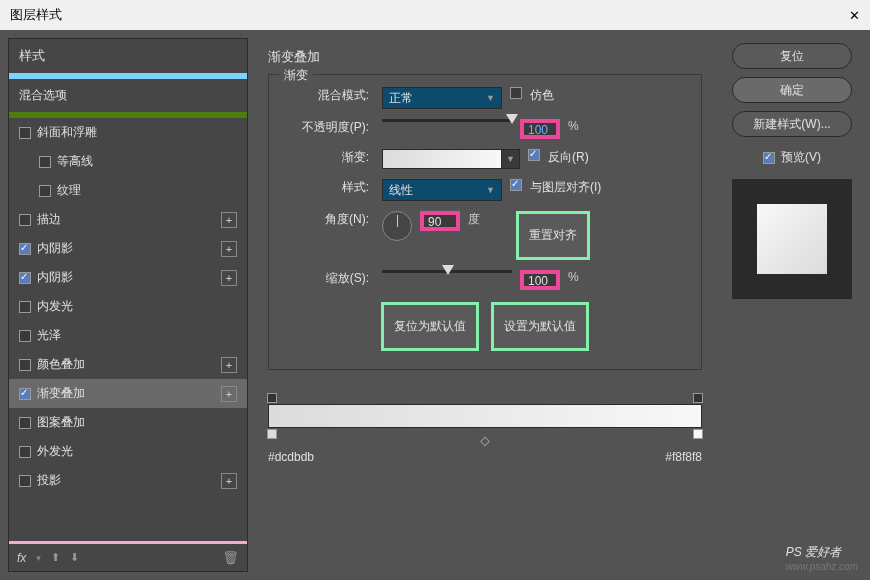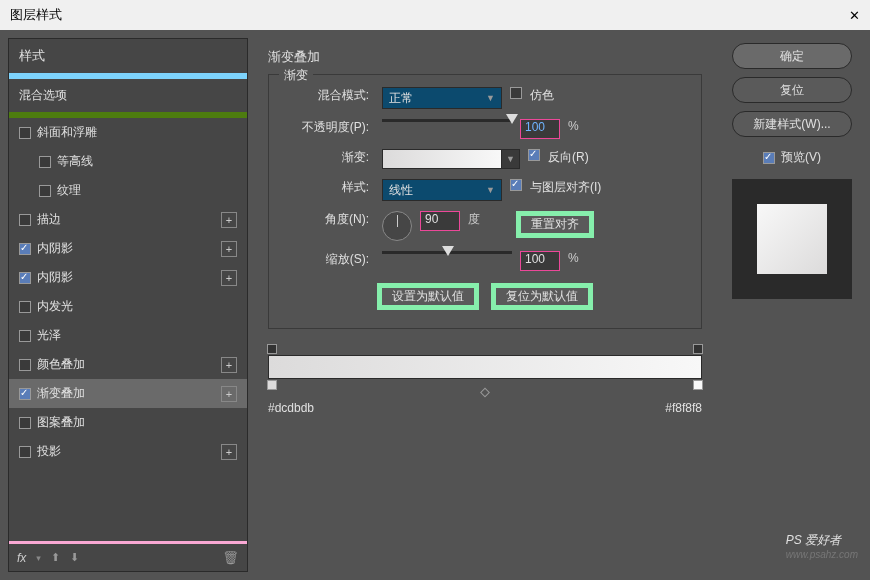--- a/index.html
+++ b/index.html
@@ -28,43 +28,43 @@
 .center-panel{flex:1;padding:10px 20px;position:relative}
 .section-title{font-size:13px;margin-bottom:8px}
 .fieldset{border:1px solid #3a3a3a;padding:12px 15px 18px;position:relative}
 .fieldset-label{position:absolute;top:-8px;left:10px;background:#535353;padding:0 5px}
 .row{display:flex;align-items:flex-start;margin-bottom:10px;gap:8px}
 .row-label{width:90px;text-align:right;padding-right:5px}
 .select{background:#0c4a6e;border:1px solid #2a2a2a;height:22px;width:120px;display:flex;align-items:center;padding:0 6px;justify-content:space-between;cursor:pointer}
 .select .caret{font-size:9px;color:#999}
 .slider-track{height:3px;background:#2a2a2a;width:130px;position:relative}
 .slider-thumb{position:absolute;top:-5px;width:0;height:0;border-left:6px solid transparent;border-right:6px solid transparent;border-top:10px solid #ddd}
-.num-input{background:#3a3a3a;border:1px solid #ec4899;width:40px;height:20px;padding:0 4px;color:#6fb4ff;text-align:left}
+.num-input{background:#3a3a3a;border:4px solid #ec4899;width:40px;height:20px;padding:0 4px;color:#6fb4ff;text-align:left}
 .num-input.white{color:#e0e0e0}
 .pct{color:#ccc}
 .grad-preview{width:120px;height:20px;background:linear-gradient(to right,#dcdbdb,#f8f8f8);border:1px solid #2a2a2a}
 .grad-wrap{display:flex;align-items:center}
 .grad-caret{width:18px;height:20px;background:#3a3a3a;border:1px solid #2a2a2a;border-left:none;display:flex;align-items:center;justify-content:center;font-size:9px;color:#999}
 .angle-dial{width:30px;height:30px;border:1px solid #888;border-radius:50%;position:relative;background:#464646}
 .angle-dial::after{content:"";position:absolute;width:1px;height:12px;background:#ccc;top:3px;left:50%}
-.btn-small{background:#5a5a5a;border:5px solid #86efac;padding:0 10px;cursor:pointer;font-size:12px}
+.btn-small{background:#5a5a5a;border:3px solid #86efac;padding:13px 10px;cursor:pointer;font-size:12px}
 .btn-row{display:flex;gap:12px;justify-content:center;margin-top:12px}
-.gradient-editor{margin-top:26px;position:relative}
+.gradient-editor{margin-top:34px;position:relative}
 .grad-bar{height:24px;background:linear-gradient(to right,#dcdbdb,#f8f8f8);border:1px solid #2a2a2a;position:relative}
 .grad-stop-top{position:absolute;top:-12px;width:10px;height:10px;background:#333;border:1px solid #999}
 .grad-stop-bot{position:absolute;bottom:-12px;width:10px;height:10px;border:1px solid #999}
 .diamond{position:absolute;bottom:-18px;left:50%;transform:translateX(-50%) rotate(45deg);width:7px;height:7px;border:1px solid #999;background:#535353}
 .hex-labels{display:flex;justify-content:space-between;margin-top:22px;font-size:18px;color:#fff}
 .right-panel{width:140px;padding:5px 10px;display:flex;flex-direction:column;gap:8px;align-items:center}
 .btn-pill{width:120px;height:26px;border:1px solid #2a2a2a;border-radius:13px;background:#5a5a5a;display:flex;align-items:center;justify-content:center;cursor:pointer}
 .btn-pill.primary{background:#6a6a6a}
 .preview-chk{display:flex;align-items:center;gap:6px;margin-top:4px}
 .preview-box{width:120px;height:120px;background:#2a2a2a;display:flex;align-items:center;justify-content:center;margin-top:5px}
 .preview-inner{width:70px;height:70px;background:linear-gradient(135deg,#f8f8f8,#dcdbdb)}
-.watermark{position:absolute;bottom:20px;right:12px;font-size:20px;color:rgba(150,180,220,0.35);font-style:italic}
+.watermark{position:absolute;bottom:8px;right:12px;font-size:20px;color:rgba(150,180,220,0.35);font-style:italic}
 .watermark small{font-size:10px;display:block;color:rgba(200,200,200,0.3)}
 </style>
 </head>
 <body>
 
 <div class="titlebar">
   <span>图层样式</span>
   <span class="close-x">✕</span>
 </div>
 
@@ -135,20 +135,26 @@
           <div class="style-left">
             <span class="chk on"></span>
             <span>渐变叠加</span>
           </div>
           <span class="plus-box">+</span>
         </div>
         <div class="style-item">
           <div class="style-left">
             <span class="chk"></span>
             <span>图案叠加</span>
+          </div>
+        </div>
+        <div class="style-item">
+          <div class="style-left">
+            <span class="chk"></span>
+            <span>外发光</span>
           </div>
         </div>
         <div class="style-item">
           <div class="style-left">
             <span class="chk"></span>
             <span>投影</span>
           </div>
           <span class="plus-box">+</span>
         </div>
       </div>
@@ -219,43 +225,43 @@
       <div class="row">
         <div class="row-label">缩放(S):</div>
         <div class="slider-track">
             <div class="slider-thumb" style="left:60px"></div>
           </div>
         <div class="num-input white">100</div>
         <span class="pct">%</span>
       </div>
 
       <div class="btn-row">
+        <div class="btn-small">复位为默认值</div>
         <div class="btn-small">设置为默认值</div>
-        <div class="btn-small">复位为默认值</div>
       </div>
     </div>
 
     <div class="gradient-editor">
       <div class="grad-bar">
         <div class="grad-stop-top" style="left:-2px"></div>
         <div class="grad-stop-top" style="right:-2px"></div>
         <div class="grad-stop-bot" style="left:-2px;background:#dcdbdb"></div>
         <div class="grad-stop-bot" style="right:-2px;background:#f8f8f8"></div>
         <div class="diamond"></div>
       </div>
       <div class="hex-labels">
         <span>#dcdbdb</span>
         <span>#f8f8f8</span>
       </div>
     </div>
   </div>
 
   <div class="right-panel">
+    <div class="btn-pill">复位</div>
     <div class="btn-pill primary">确定</div>
-    <div class="btn-pill">复位</div>
     <div class="btn-pill">新建样式(W)...</div>
     <div class="preview-chk">
       <span class="chk on"></span>
       <span>预览(V)</span>
     </div>
     <div class="preview-box">
       <div class="preview-inner"></div>
     </div>
   </div>
 </div>

